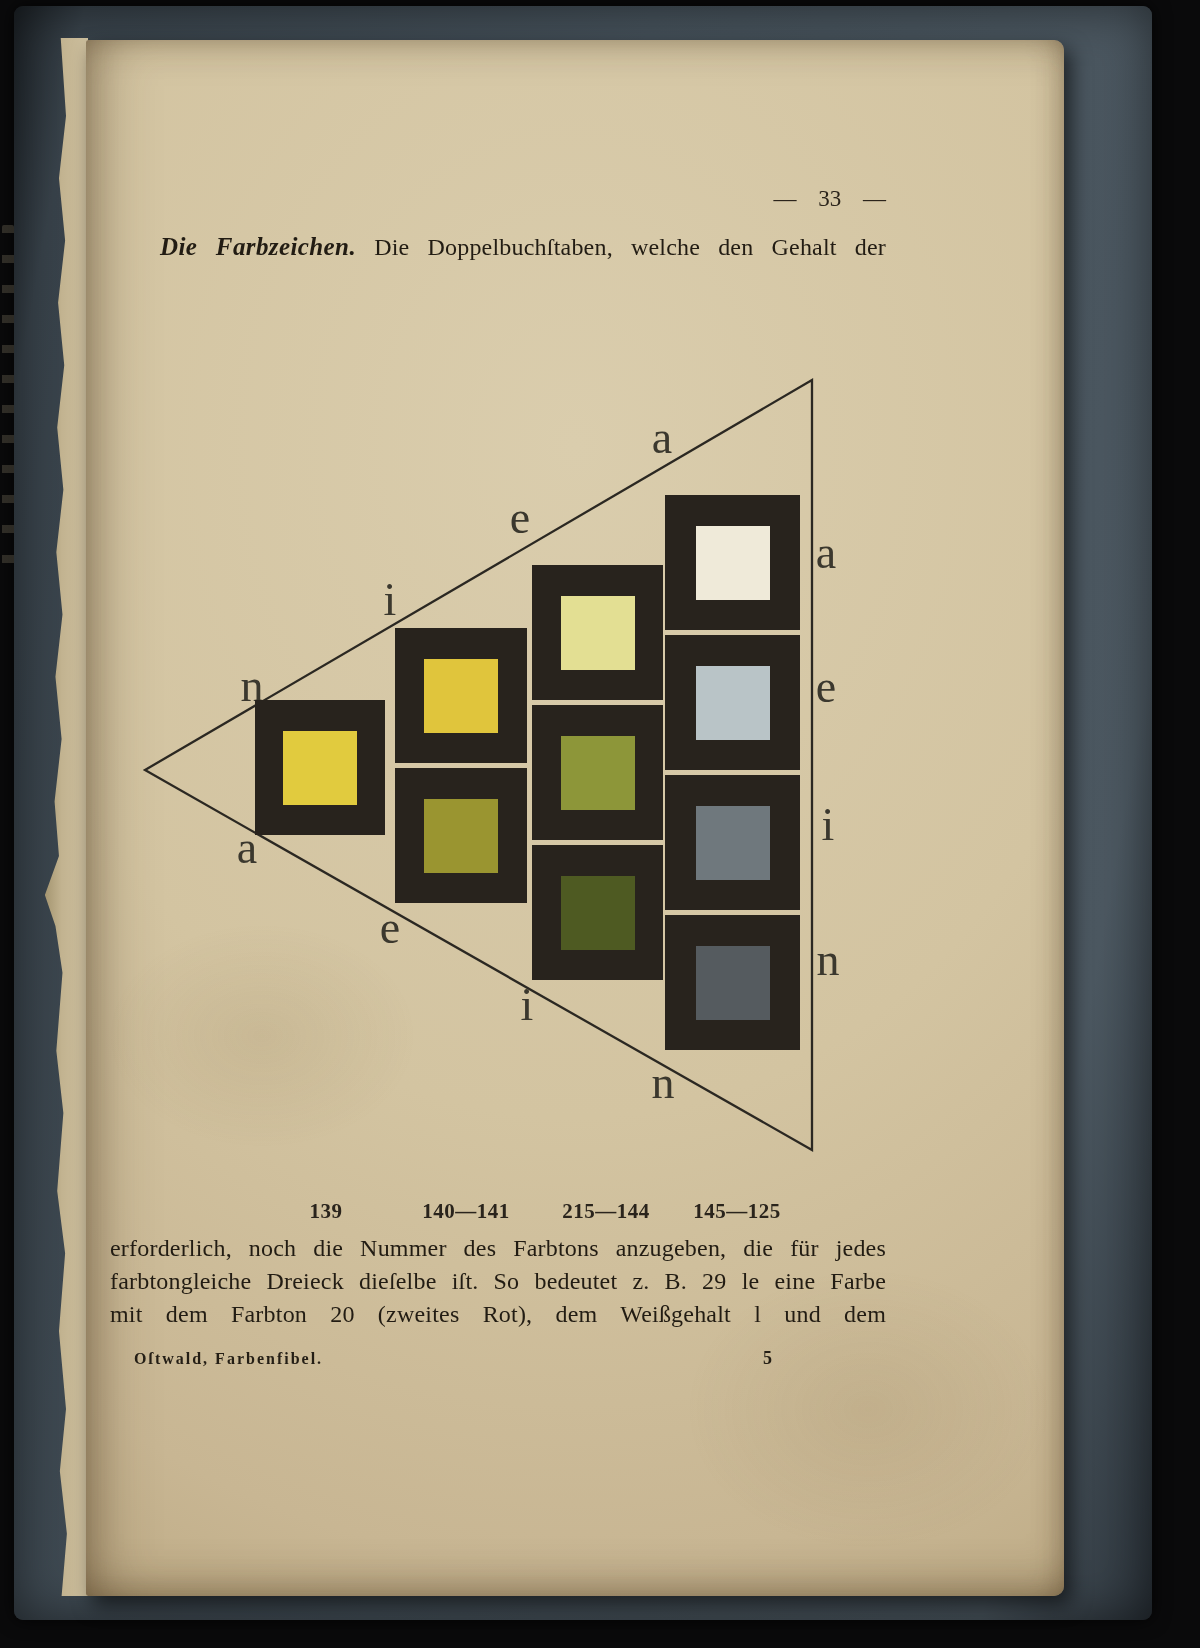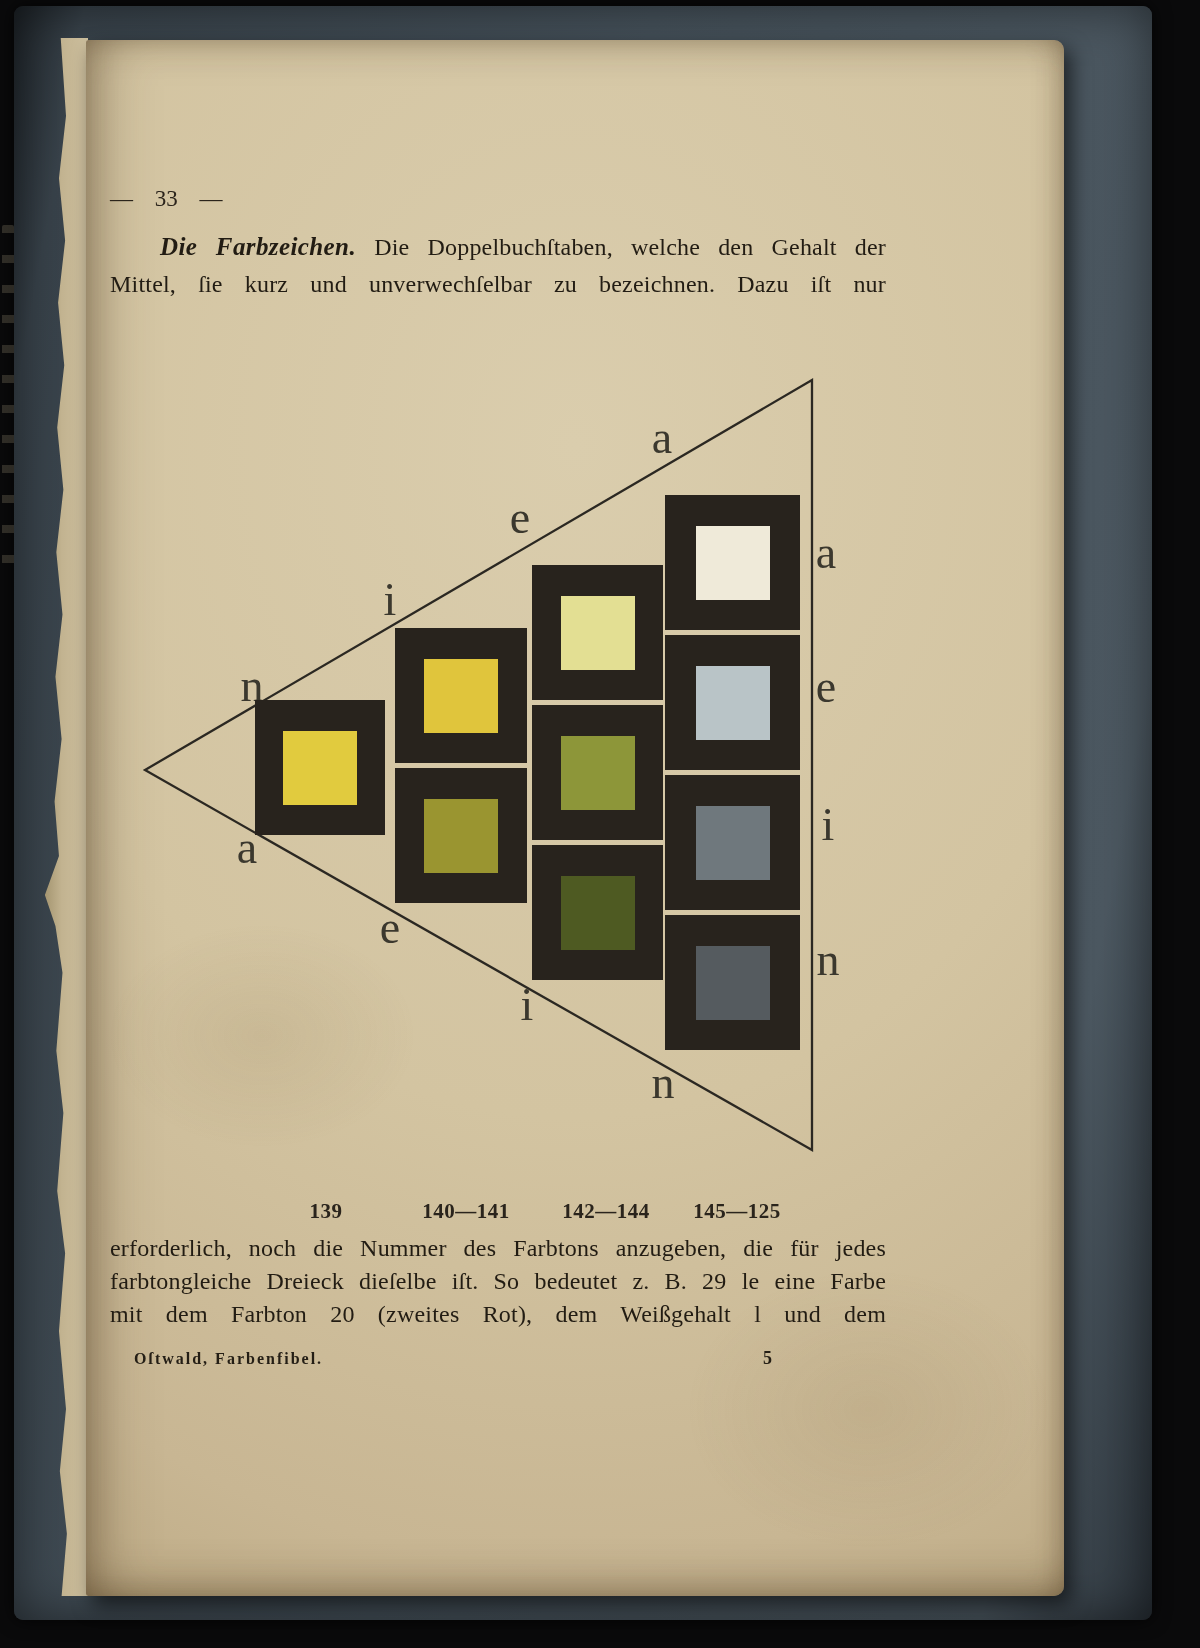--- a/index.html
+++ b/index.html
@@ -38,21 +38,21 @@
       7px 9px 20px rgba(0,0,0,.6);
   }
   .page::before {
     content:""; position:absolute; inset:0; border-radius:inherit; pointer-events:none;
     background:
       radial-gradient(220px 160px at 18% 64%, rgba(120,95,55,.10), transparent 70%),
       radial-gradient(260px 200px at 80% 88%, rgba(120,95,55,.10), transparent 70%);
   }
   .pagenum {
     position:absolute; top:146px; left:24px; width:776px;
-    text-align:left; font-size:23px; color:#2b241b; word-spacing:16px;
+    text-align:right; font-size:23px; color:#2b241b; word-spacing:16px;
   }
   .para { position:absolute; left:24px; width:776px; color:#221c13; }
   .para-top { top:188px; }
   .para-bottom { top:1192px; }
   .pline {
     font-size:24px; line-height:37px; letter-spacing:.2px; word-spacing:2px;
     text-align:justify; text-align-last:justify; white-space:nowrap; overflow:hidden;
   }
   .para-bottom .pline { line-height:33px; }
   .pline.first { text-indent:50px; }
@@ -90,21 +90,20 @@
 
   <div class="page">
 
     <div class="pagenum">— 33 —</div>
 
     <div class="para para-top">
       <div class="pline first">
         <span class="lead">Die Farbzeichen.</span>
         <span>Die Doppelbuchſtaben, welche den Gehalt der</span>
       </div>
-      <div class="pline">Mittel, ſie kurz und unverwechſelbar zu bezeichnen. Dazu iſt nur</div>
     </div>
 
     <div class="diagram">
       <svg class="tri" width="978" height="865" viewBox="0 0 978 865">
         <polygon points="59,395 726,5 726,775"></polygon>
       </svg>
 
       <span class="tl" style="left:576px;top:63px">a</span>
       <span class="tl" style="left:434px;top:143px">e</span>
       <span class="tl" style="left:304px;top:225px">i</span>
@@ -157,21 +156,21 @@
         <div class="card" style="background: rgb(40, 35, 29);">
           <div class="chip" style="background: rgb(111, 120, 125);"></div>
         </div>
         <div class="card" style="background: rgb(40, 35, 29);">
           <div class="chip" style="background: rgb(85, 91, 95);"></div>
         </div>
       </div>
 
       <span class="cnum" style="left:240px">139</span>
       <span class="cnum" style="left:380px">140—141</span>
-      <span class="cnum" style="left:520px">142—144</span>
+      <span class="cnum" style="left:520px">215—144</span>
       <span class="cnum" style="left:651px">145—125</span>
     </div>
 
     <div class="para para-bottom">
       <div class="pline">erforderlich, noch die Nummer des Farbtons anzugeben, die für jedes</div>
       <div class="pline">farbtongleiche Dreieck dieſelbe iſt. So bedeutet z. B. 29 le eine Farbe</div>
       <div class="pline">mit dem Farbton 20 (zweites Rot), dem Weißgehalt l und dem</div>
     </div>
 
     <div class="footer">

